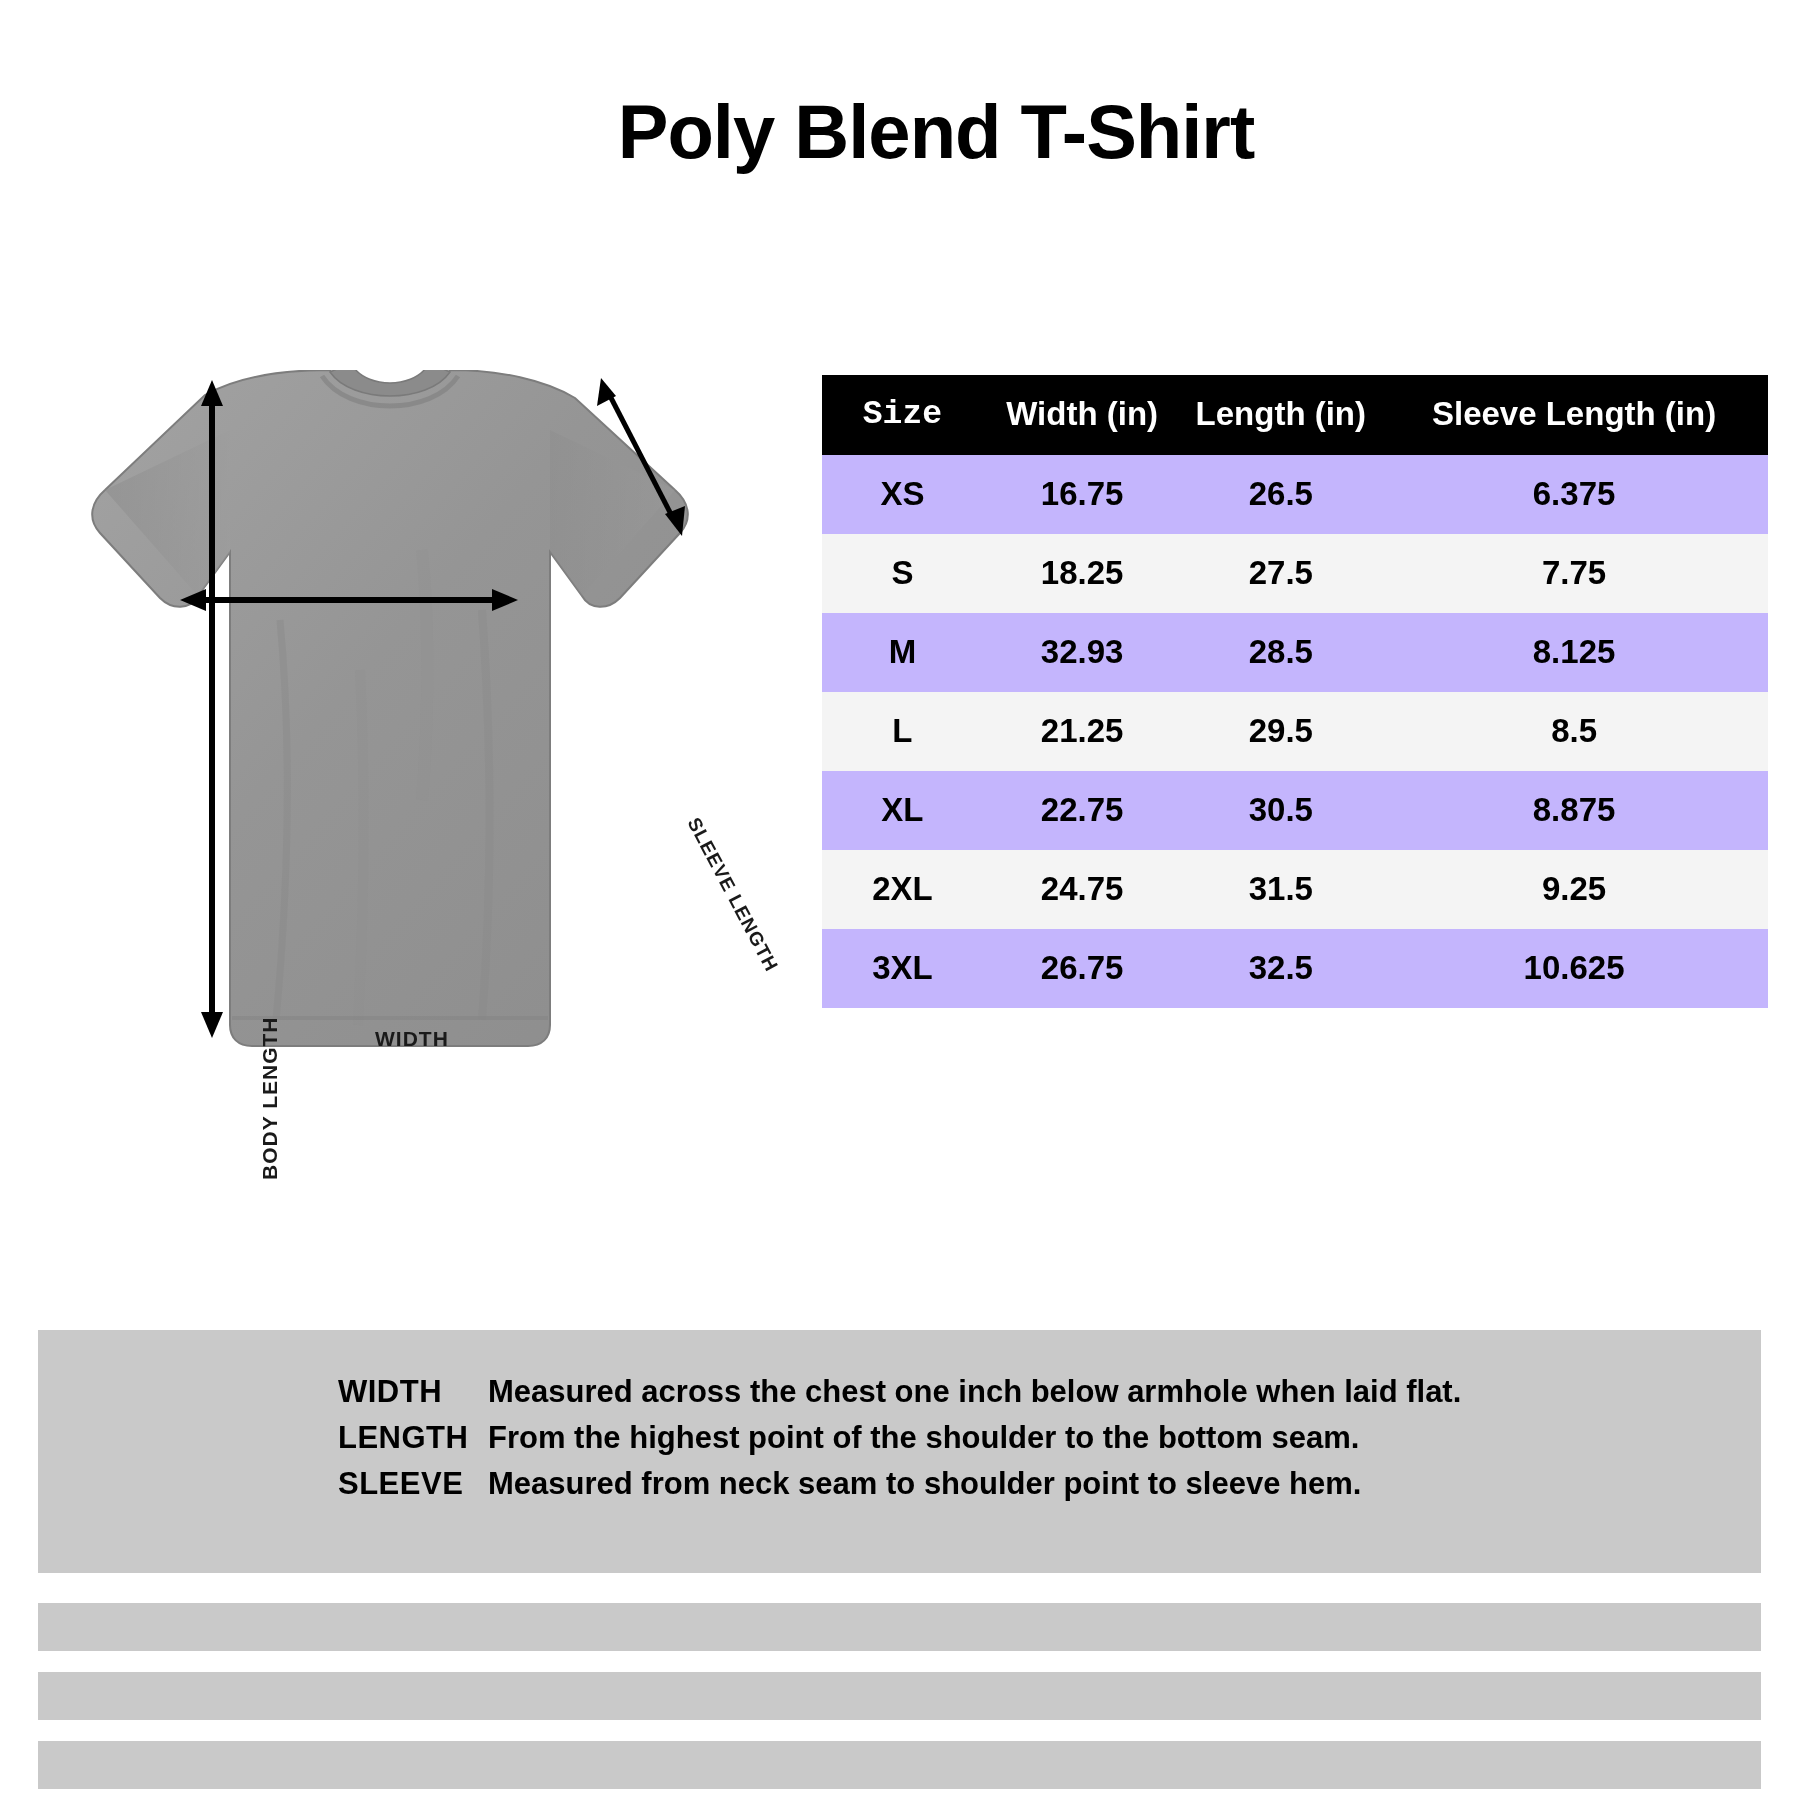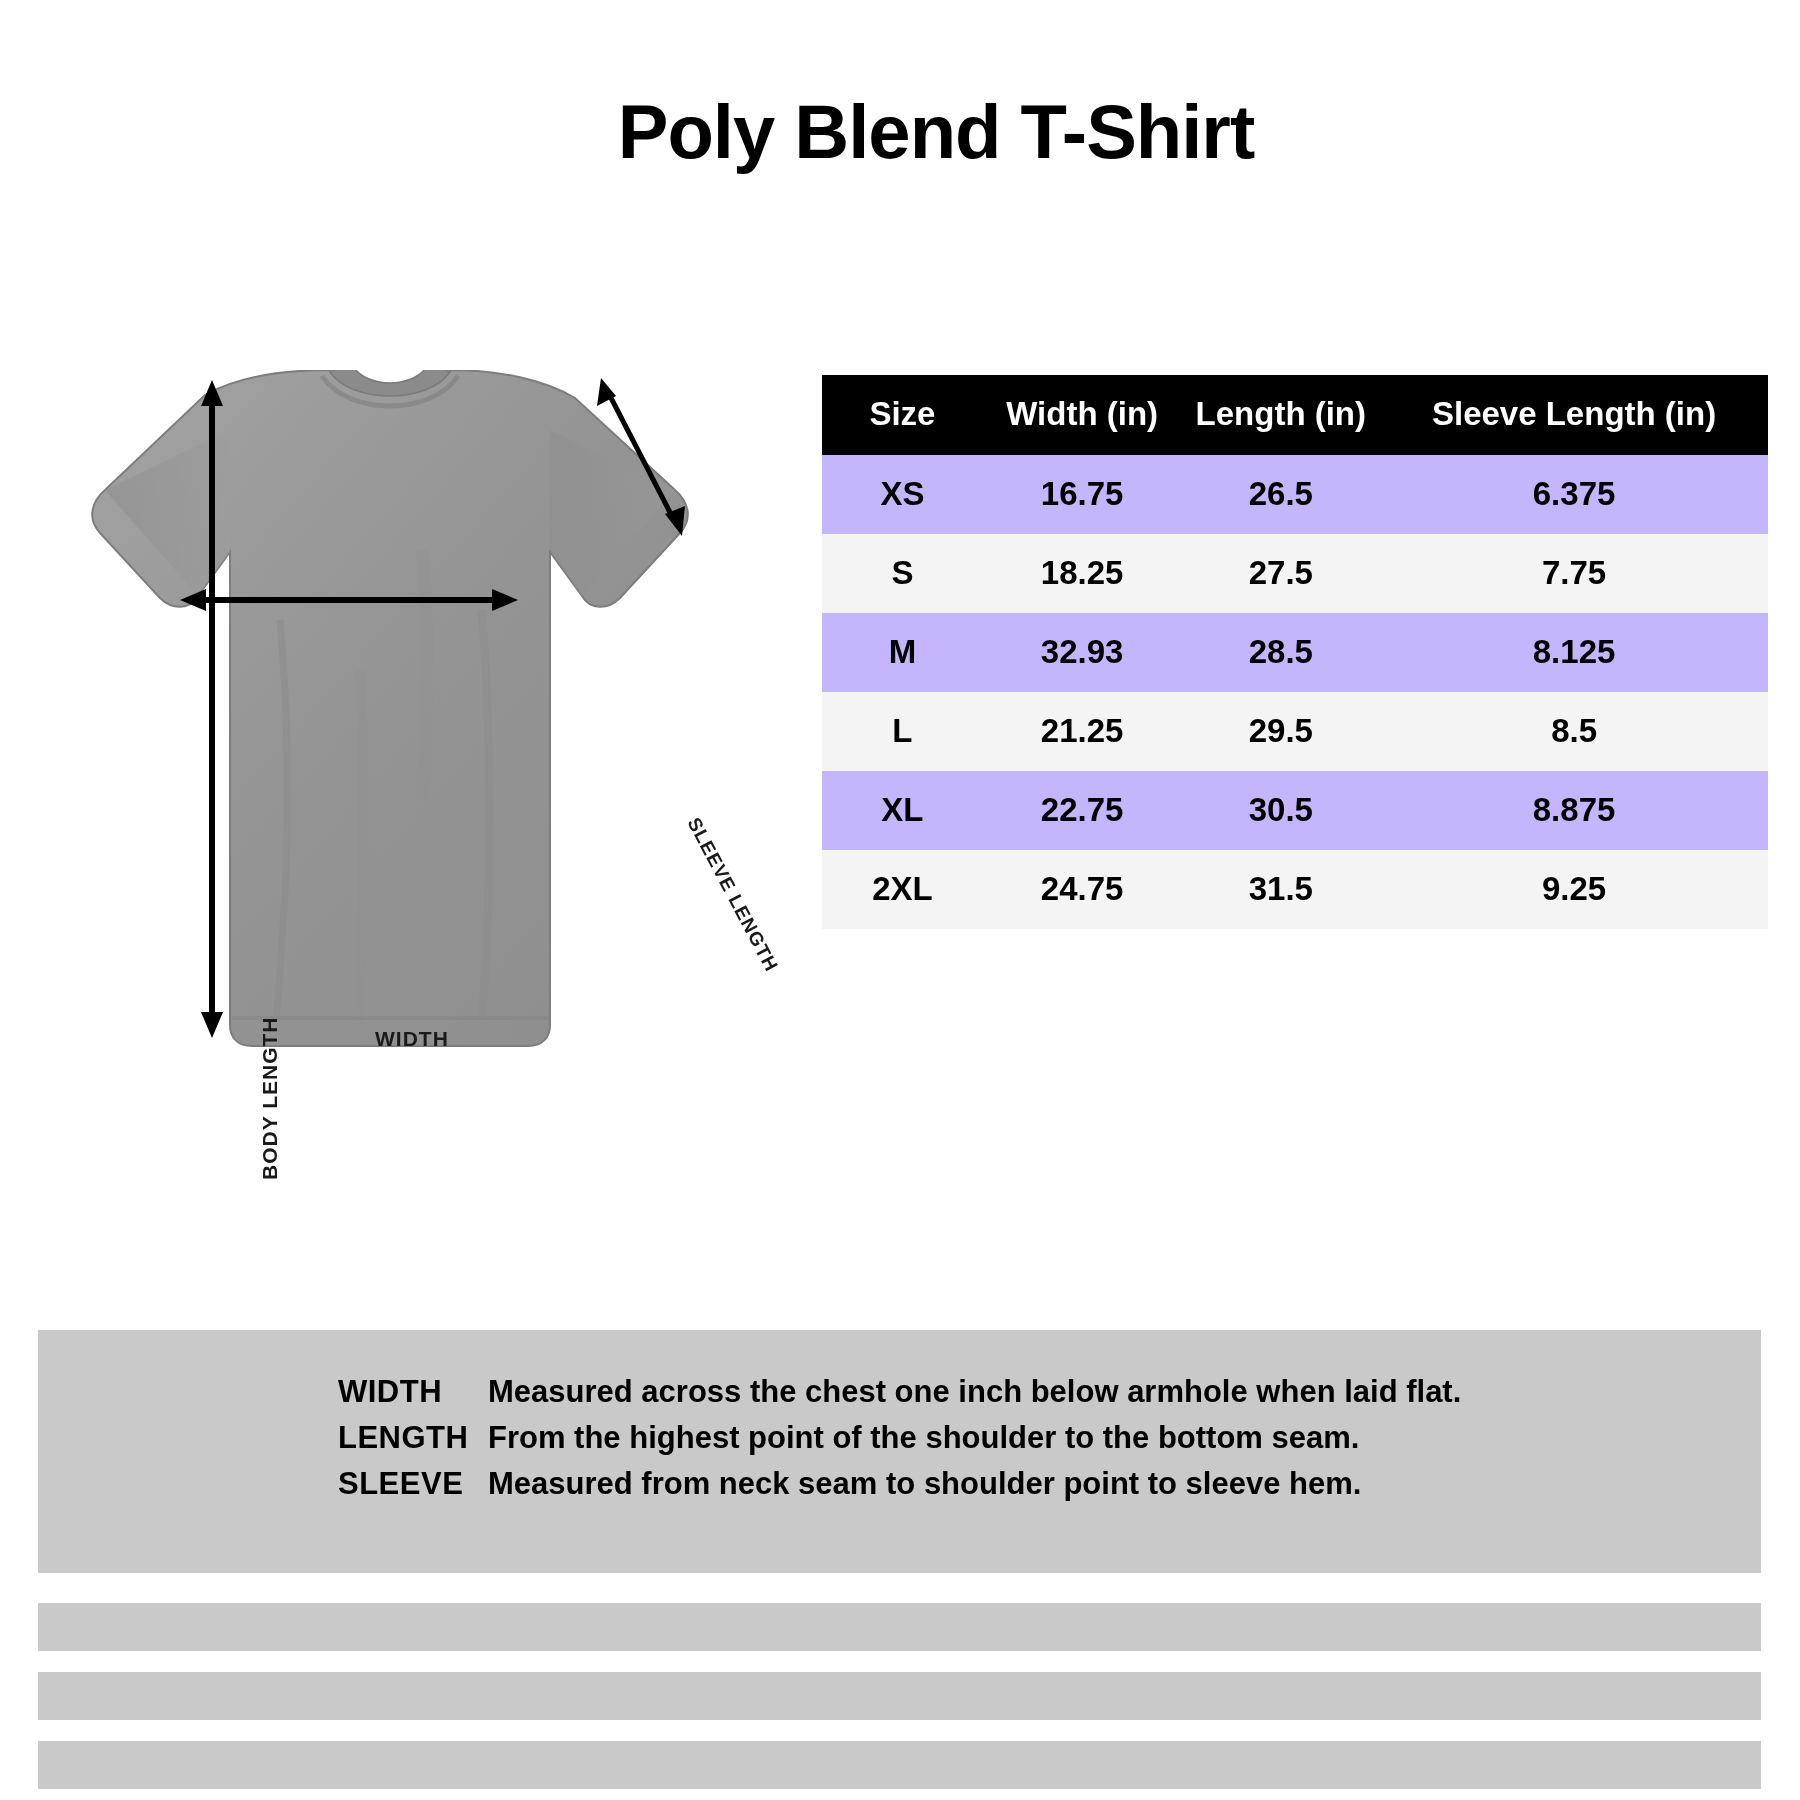--- a/index.html
+++ b/index.html
@@ -91,21 +91,21 @@
   table.size-table tbody td {
     font-size: 33px;
     font-weight: bold;
     color: #000000;
     text-align: center;
     padding: 20px 4px 21px 4px;
   }
   table.size-table tbody tr.odd td { background: #c4b5fd; }
   table.size-table tbody tr.even td { background: #f4f4f4; }
 
-  .col-size   { width: 17%; }
+  .col-size   { width: 17%; font-family: Liberation Mono, monospace; }
   .col-width  { width: 21%; }
   .col-length { width: 21%; }
   .col-sleeve { width: 41%; }
 
   .meta {
     position: absolute;
     left: 822px;
     top: 1180px;
     font-size: 34px;
     font-weight: bold;
@@ -281,20 +281,26 @@
           <td>22.75</td>
           <td>30.5</td>
           <td>8.875</td>
         </tr>
         <tr class="even">
           <td>2XL</td>
           <td>24.75</td>
           <td>31.5</td>
           <td>9.25</td>
         </tr>
+        <tr class="odd">
+          <td>3XL</td>
+          <td>26.75</td>
+          <td>32.5</td>
+          <td>10.625</td>
+        </tr>
       </tbody>
     </table>
   </div>
 
 
   <div class="notes">
     <div class="notes-inner">
       <div class="note-row">
         <div class="note-term">WIDTH</div>
         <div class="note-desc">Measured across the chest one inch below armhole when laid flat.</div>

